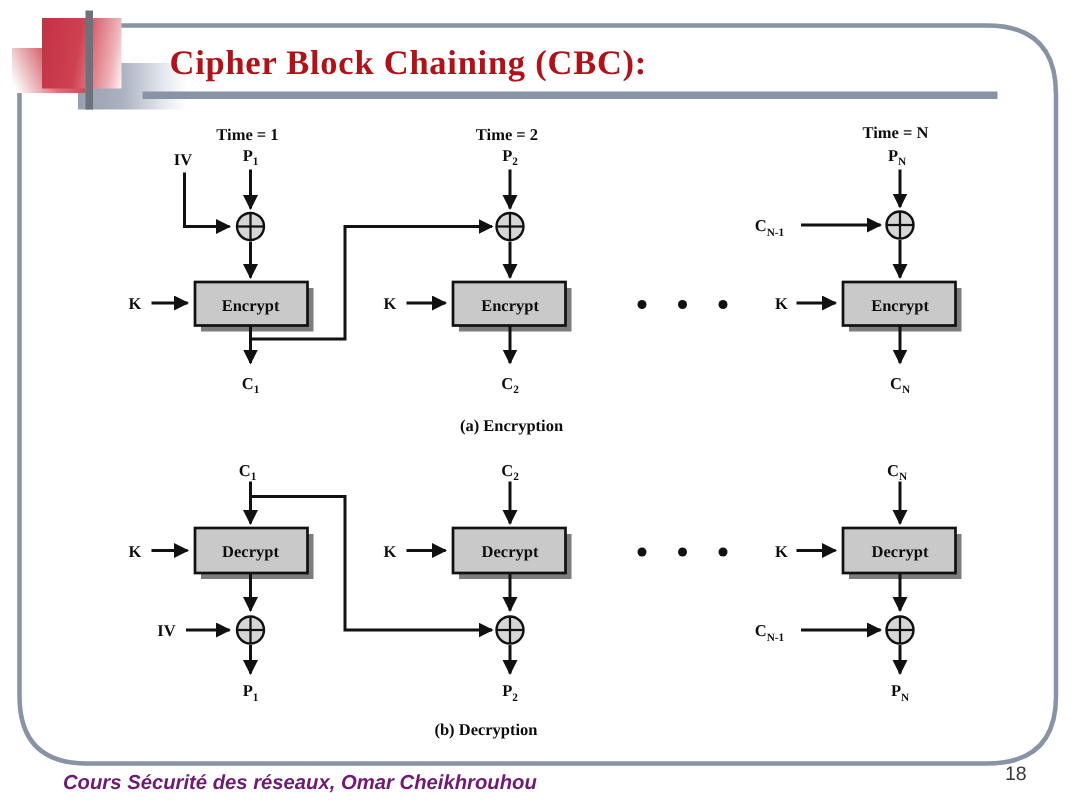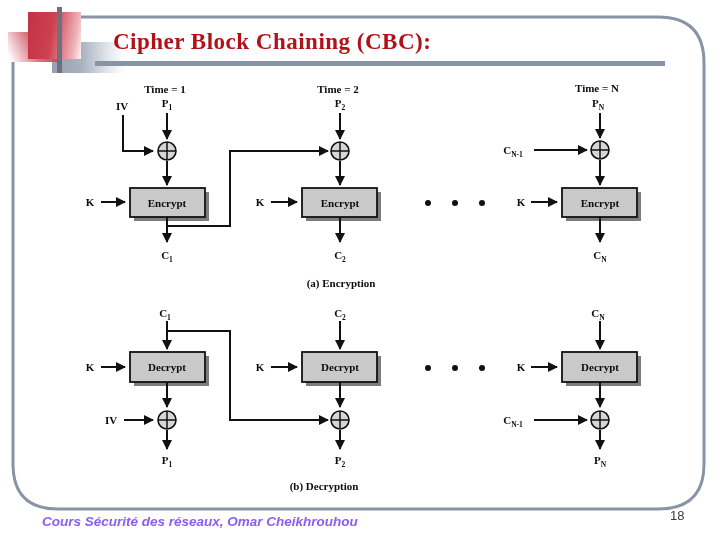--- a/index.html
+++ b/index.html
@@ -19,21 +19,21 @@
   
   .title {
     position:absolute; left:113px; top:29px; width:560px;
     font-size:23px; font-weight:bold; letter-spacing:0.5px;
     color:#b1121a; white-space:nowrap;font-family:Liberation Serif, serif;
   }
   .title-rule { position:absolute; left:95px; top:61px; width:570px; height:5px; background:#8893a5; }
   
   .footer {
     position:absolute; left:42px; top:514px;
-    font-size:13.5px; font-weight:bold; font-style:italic; color:#8b5cf6; white-space:nowrap;
+    font-size:13.5px; font-weight:bold; font-style:italic; color:#701a75; white-space:nowrap;
   }
   .page-num { position:absolute; left:670px; top:508px; font-size:13px; color:#3a3a3a;text-align:center; }
   
   svg.stage { position:absolute; left:0; top:0; }
   .ln   { stroke:#111; stroke-width:2; fill:none; }
   .xln  { stroke:#111; stroke-width:1.5; fill:none; }
   .box  { fill:#c9c9c9; stroke:#111; stroke-width:1.8; }
   .shadow { fill:#7d7d7d; }
   .xorc { fill:#d6d6d6; stroke:#111; stroke-width:1.6; }
   .t    { font-family:"Liberation Serif", serif; font-weight:bold; font-size:11px; fill:#0d0d0d; }

